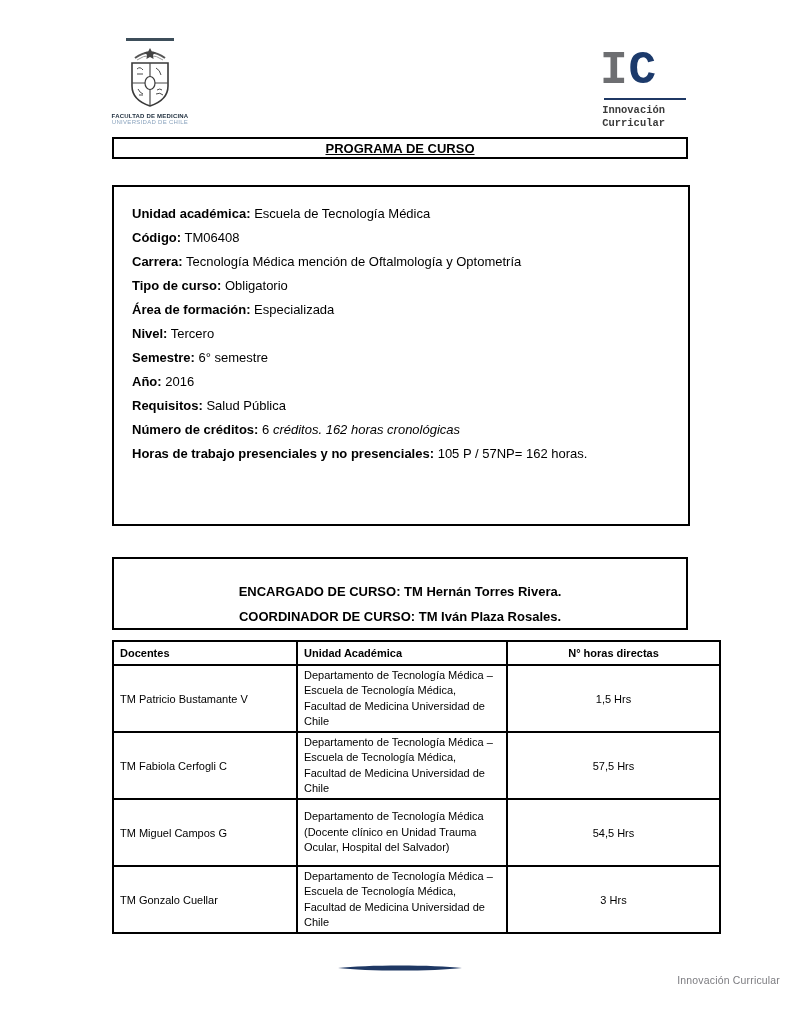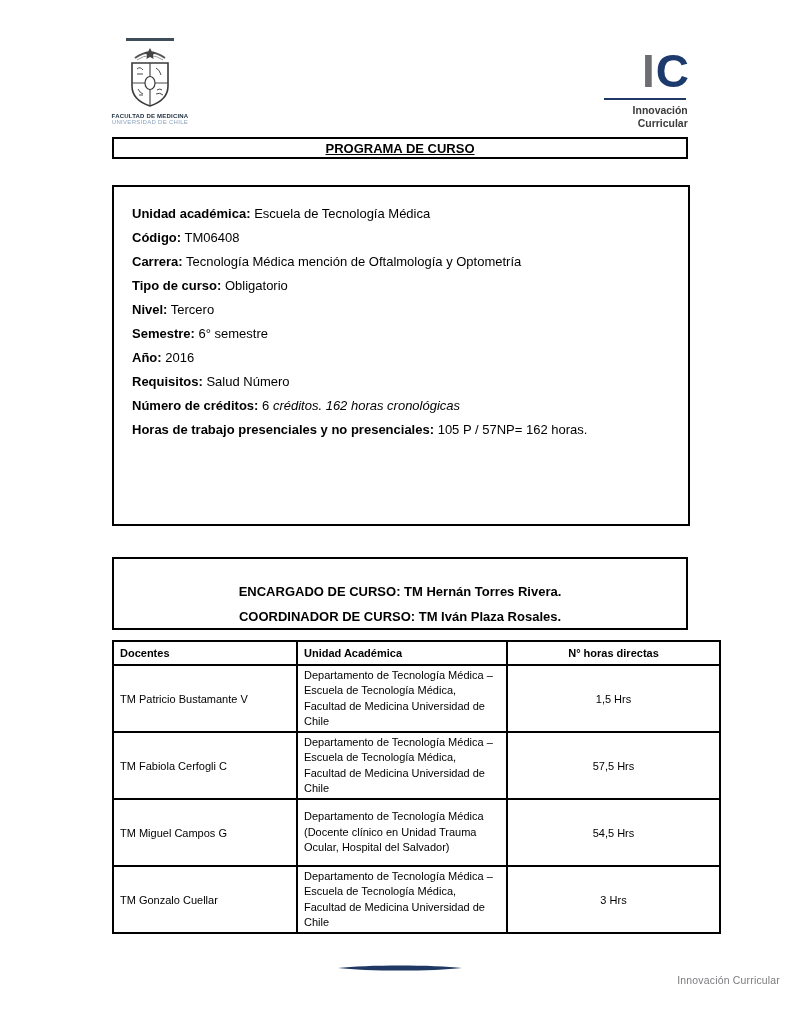--- a/index.html
+++ b/index.html
@@ -5,21 +5,21 @@
   html,body{margin:0;padding:0;background:#fff;}
   .page{
     position:relative;width:800px;height:1035px;background:#fff;overflow:hidden;
     font-family:"Liberation Sans",sans-serif;color:#000;
   }
   
   .crest-block{position:absolute;left:110px;top:38px;width:80px;text-align:center;}
   .crest-topline{width:48px;height:3px;background:#3d4e5a;margin:0 auto 3px auto;}
   .crest-name{font-size:6px;font-weight:bold;color:#1a2a3a;letter-spacing:.2px;margin-top:1px;}
   .crest-univ{font-size:6px;color:#8aa3bd;letter-spacing:.3px;}
-  .ic-block{position:absolute;left:600px;top:48px;width:90px;text-align:right;}
+  .ic-block{position:absolute;left:600px;top:48px;width:90px;text-align:left;font-family:Liberation Mono, monospace;}
   .ic-letters{font-size:46px;font-weight:bold;line-height:46px;letter-spacing:1px;}
   .ic-i{color:#6d6e71;}
   .ic-c{color:#1c3a6b;}
   .ic-divider{width:82px;height:2px;background:#1f3864;margin:4px auto 4px auto;}
   .ic-label{font-size:11px;font-weight:bold;color:#3a3a3a;line-height:12.5px;transform:scaleX(.95);}
   
   .title-box{
     position:absolute;left:112px;top:137px;width:572px;height:18px;
     border:2px solid #000;text-align:center;line-height:18px;
   }
@@ -92,24 +92,25 @@
 
   <div class="title-box">
     <span>PROGRAMA DE CURSO</span>
   </div>
 
   <div class="info-box">
     <div class="info-row"><span class="field-label">Unidad académica:</span> <span class="field-value">Escuela de Tecnología Médica</span> <span class="field-italic"></span></div>
     <div class="info-row"><span class="field-label">Código:</span> <span class="field-value">TM06408</span> <span class="field-italic"></span></div>
     <div class="info-row"><span class="field-label">Carrera:</span> <span class="field-value">Tecnología Médica mención de Oftalmología y Optometría</span> <span class="field-italic"></span></div>
     <div class="info-row"><span class="field-label">Tipo de curso:</span> <span class="field-value">Obligatorio</span> <span class="field-italic"></span></div>
+    <div class="info-row"><span class="field-label">Área de formación:</span> <span class="field-value">Especializada</span> <span class="field-italic"></span></div>
     <div class="info-row"><span class="field-label">Nivel:</span> <span class="field-value">Tercero</span> <span class="field-italic"></span></div>
     <div class="info-row"><span class="field-label">Semestre:</span> <span class="field-value">6° semestre</span> <span class="field-italic"></span></div>
     <div class="info-row"><span class="field-label">Año:</span> <span class="field-value">2016</span> <span class="field-italic"></span></div>
-    <div class="info-row"><span class="field-label">Requisitos:</span> <span class="field-value">Salud Número</span> <span class="field-italic"></span></div>
+    <div class="info-row"><span class="field-label">Requisitos:</span> <span class="field-value">Salud Pública</span> <span class="field-italic"></span></div>
     <div class="info-row"><span class="field-label">Número de créditos:</span> <span class="field-value">6</span> <span class="field-italic">créditos. 162 horas cronológicas</span></div>
     <div class="info-row"><span class="field-label">Horas de trabajo presenciales y no presenciales:</span> <span class="field-value">105 P / 57NP= 162 horas.</span> <span class="field-italic"></span></div>
   </div>
 
   <div class="staff-box">
     <div>ENCARGADO DE CURSO: TM Hernán Torres Rivera.</div>
     <div>COORDINADOR DE CURSO: TM Iván Plaza Rosales.</div>
   </div>
 
   <table class="doc-table">

